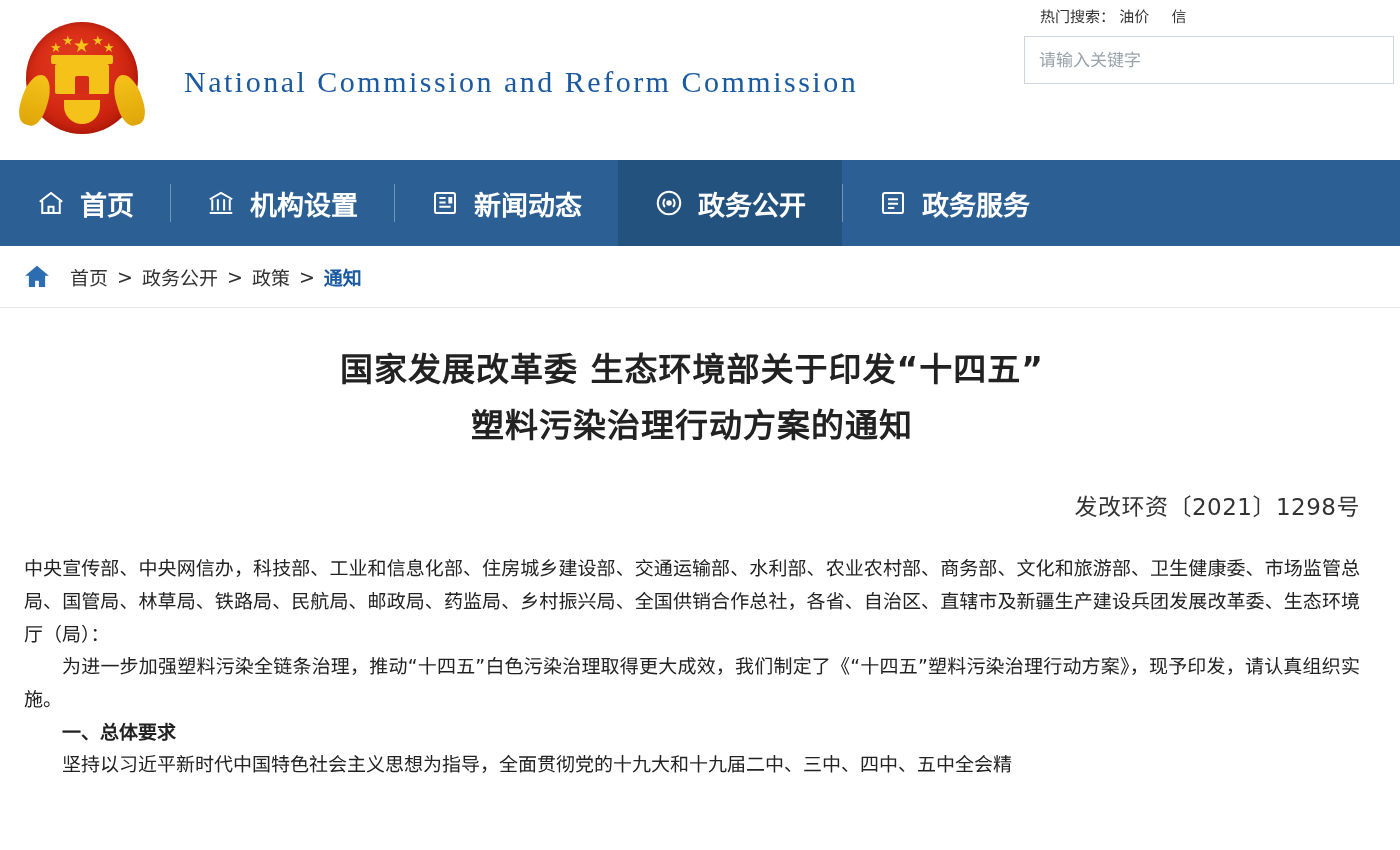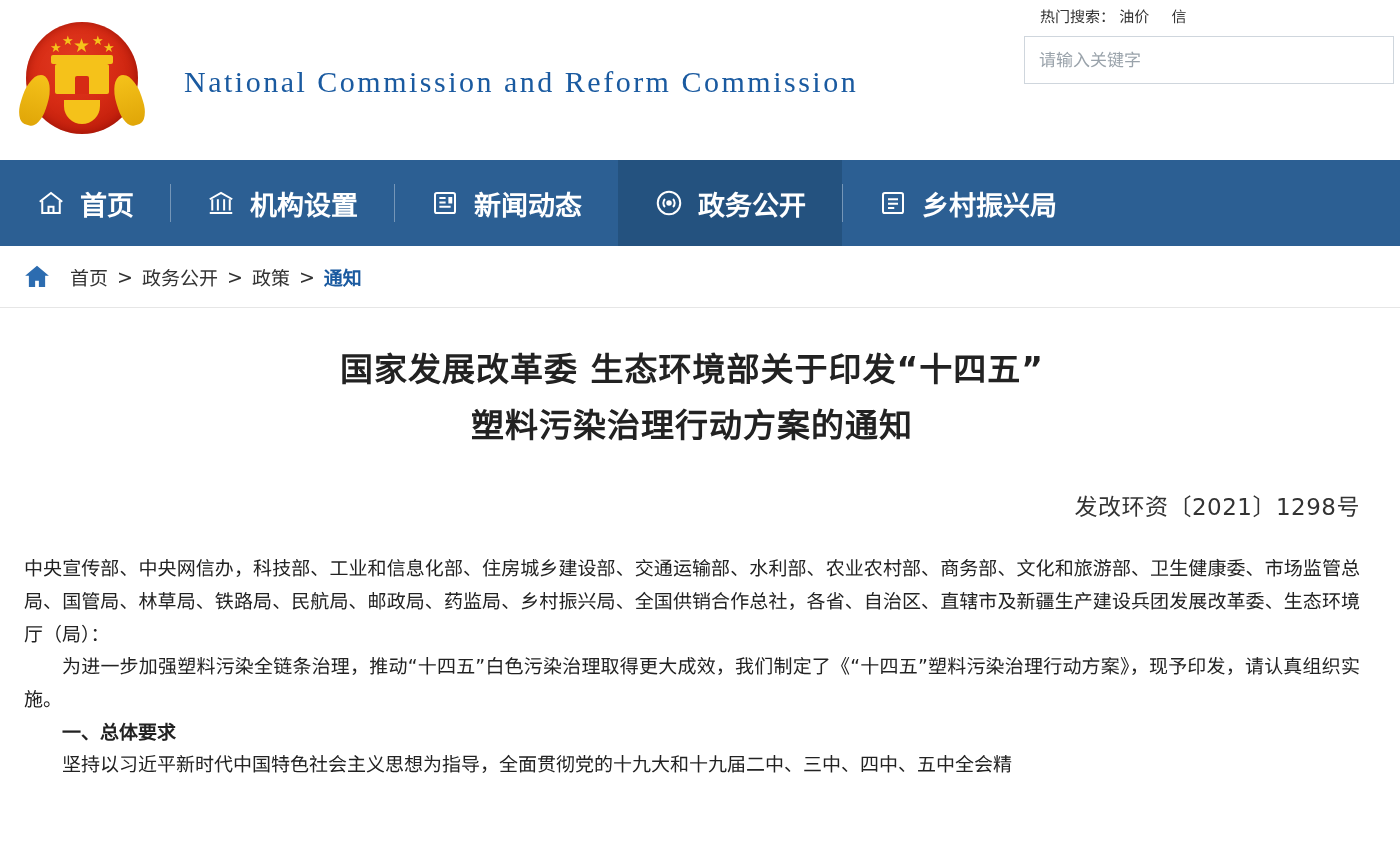--- a/index.html
+++ b/index.html
@@ -324,21 +324,21 @@
     <span>政务公开</span>
   </div>
 
   <div class="nav-item">
     <span class="nav-icon">
       <svg viewBox="0 0 24 24" width="30" height="30" fill="none" stroke="#ffffff" stroke-width="1.6">
         <rect x="4" y="4" width="16" height="16" rx="1.5"></rect>
         <path d="M8 9h8M8 12.5h8M8 16h5"></path>
       </svg>
     </span>
-    <span>乡村振兴局</span>
+    <span>政务服务</span>
   </div>
 </div>
 
 <div class="crumb-wrap">
   <span class="crumb-home">
     <svg viewBox="0 0 24 24" width="34" height="30" fill="#2c6cb0">
       <path d="M12 3L2.5 11h3V20h5v-5h3v5h5v-9h3z"></path>
     </svg>
   </span>
   <span class="crumb-link">首页</span>

